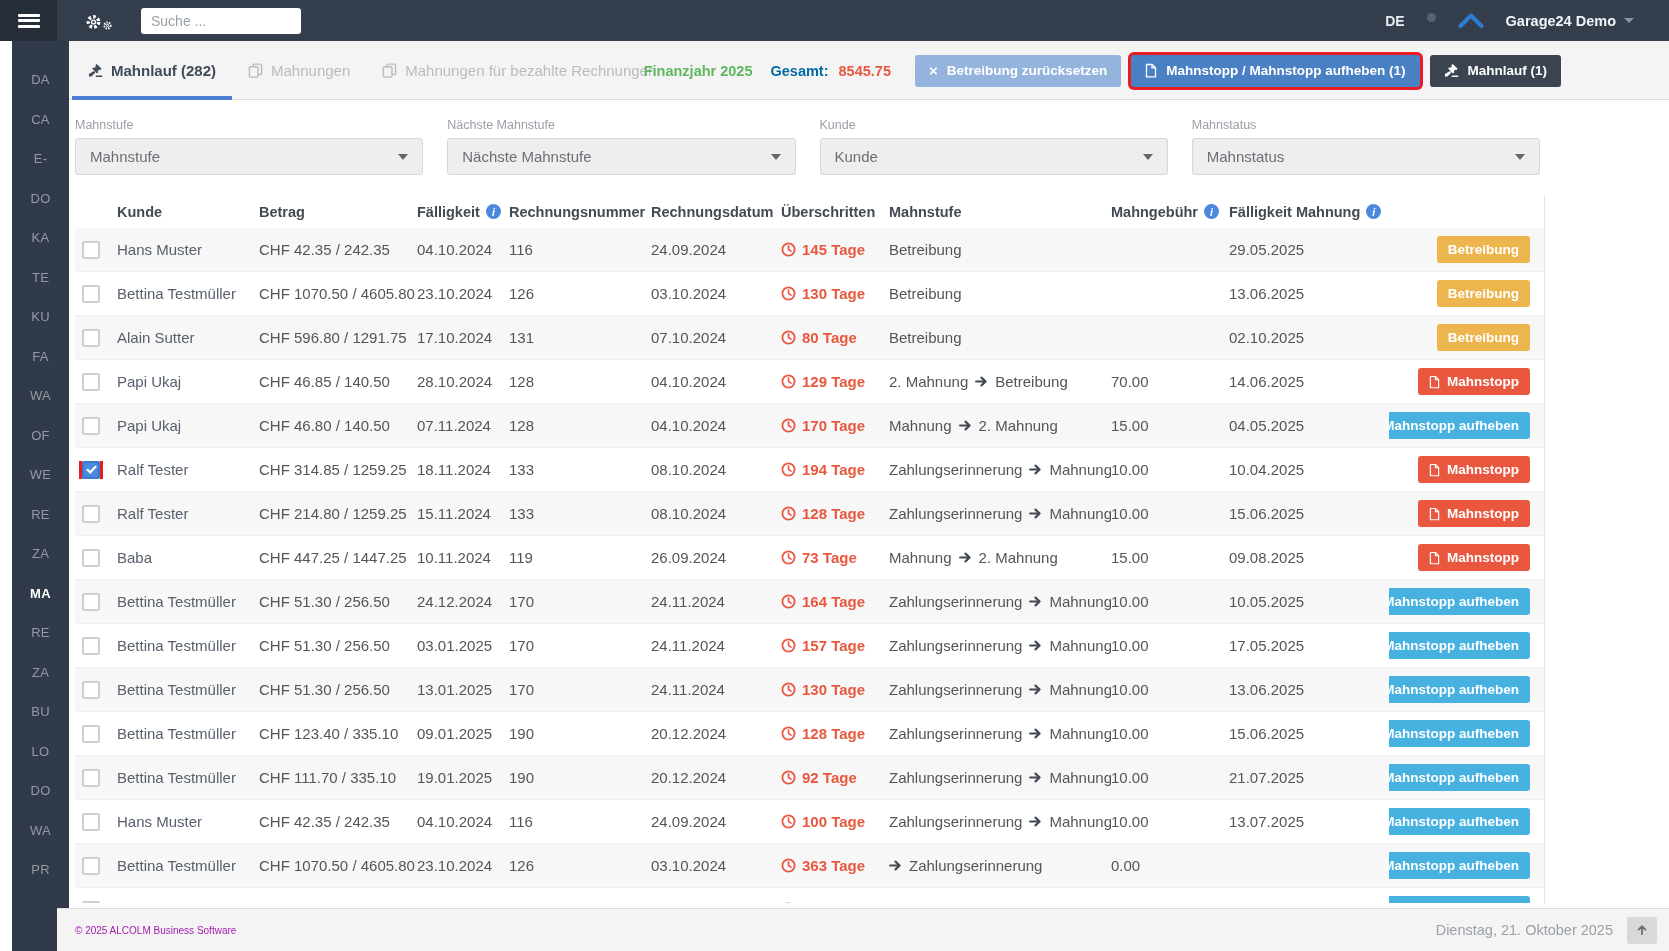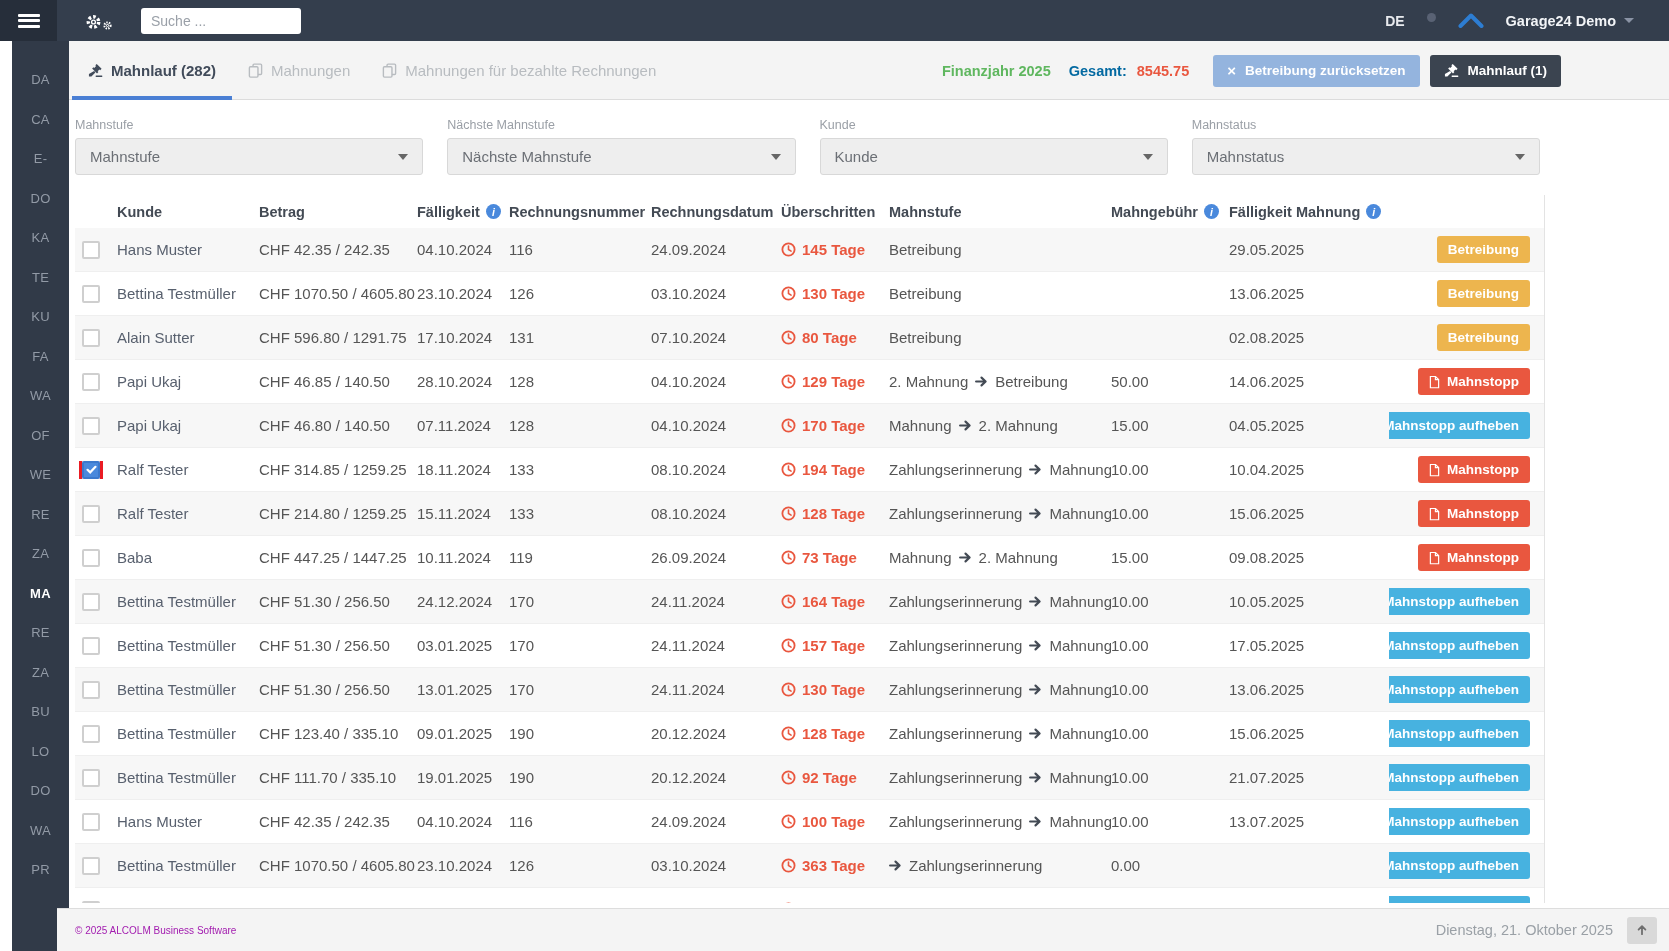--- a/index.html
+++ b/index.html
@@ -179,20 +179,29 @@
         </div>
       </div>
     <div class="strip-right">
       <span class="fy">Finanzjahr 2025</span>
       <span class="total-label">Gesamt:</span>
       <span class="total-value">8545.75</span>
       <button class="btn btn-disabled">
         <span class="xicon">×</span>
         <span>Betreibung zurücksetzen</span>
       </button>
+      <button class="btn btn-primary annotated">
+        <span style="display:flex">
+          <svg width="12" height="15" viewBox="0 0 12 14">
+              <path d="M1.5 1h5.6l3.4 3.3v9H1.5z" fill="none" stroke="#fff" stroke-width="1.3"></path>
+              <path d="M7 1v3.4h3.5" fill="none" stroke="#fff" stroke-width="1.3"></path>
+            </svg>
+        </span>
+        <span>Mahnstopp / Mahnstopp aufheben (1)</span>
+      </button>
       <button class="btn btn-dark">
         <span style="display:flex">
           <svg width="15" height="15" viewBox="0 0 16 16" fill="#fff">
               <path d="M9.3 1l5.2 5.2-1.5 1.5-.8-.8-1.9 1.9.8.8-1.5 1.5L4.4 5.9l1.5-1.5.8.8 1.9-1.9-.8-.8zM6.5 8.6l1.4 1.4-4.3 4.3H1v-2.6z"></path>
               <rect x="8.2" y="13.2" width="7" height="1.8" rx=".4"></rect>
             </svg>
         </span>
         <span>Mahnlauf (1)</span>
       </button>
     </div>
@@ -338,21 +347,21 @@
             <svg width="15" height="15" viewBox="0 0 14 14">
               <circle cx="7" cy="7" r="5.7" fill="none" stroke="currentColor" stroke-width="1.7"></circle>
               <path d="M7 3.7V7l2.4 1.5" fill="none" stroke="currentColor" stroke-width="1.5" stroke-linecap="round"></path>
             </svg>
             <span>80 Tage</span>
           </div>
           <div class="cell stage">
             <span>Betreibung</span>
           </div>
           <div class="cell"></div>
-          <div class="cell">02.08.2025</div>
+          <div class="cell">02.10.2025</div>
           <div class="cell c-status">
             <span class="badge badge-betreibung">
               <span>Betreibung</span>
             </span>
           </div>
         </div>
         <div class="trow grid">
           <div class="cell">
             <span class="checkwrap">
               <span class="checkbox"></span>
@@ -372,21 +381,21 @@
           </div>
           <div class="cell stage">
             <span>2. Mahnung</span>
             <span class="arrow">
               <svg width="13" height="13" viewBox="0 0 12 12">
                 <path d="M1 6h8.2M6 2.4L9.8 6 6 9.6" fill="none" stroke="currentColor" stroke-width="2" stroke-linecap="round" stroke-linejoin="round"></path>
               </svg>
             </span>
             <span>Betreibung</span>
           </div>
-          <div class="cell">50.00</div>
+          <div class="cell">70.00</div>
           <div class="cell">14.06.2025</div>
           <div class="cell c-status">
             <span class="badge badge-mahnstopp">
               <svg width="11" height="14" viewBox="0 0 12 14">
                 <path d="M1.5 1h5.6l3.4 3.3v9H1.5z" fill="none" stroke="#fff" stroke-width="1.3"></path>
                 <path d="M7 1v3.4h3.5" fill="none" stroke="#fff" stroke-width="1.3"></path>
               </svg>
               <span>Mahnstopp</span>
             </span>
           </div>

